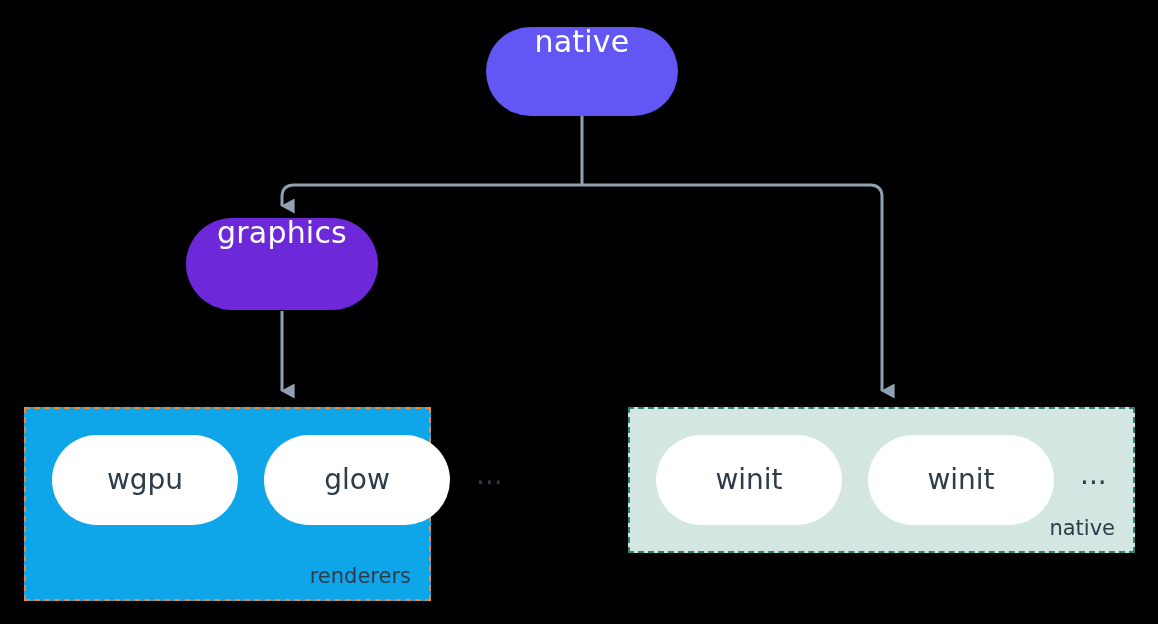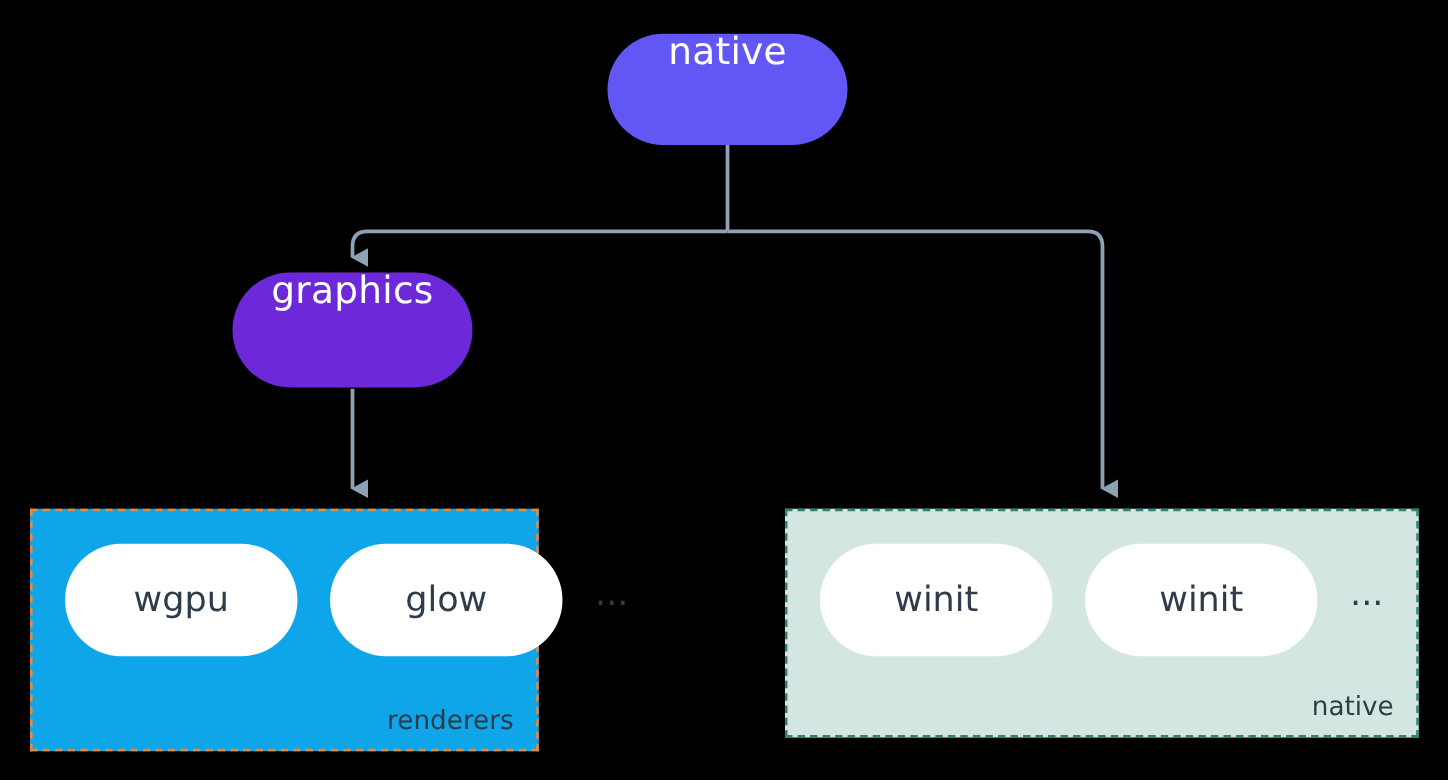--- a/index.html
+++ b/index.html
@@ -70,21 +70,21 @@
     top: 407px;
     width: 407px;
     height: 194px;
     background: #0ea5e9;
     border-color: #ed8936;
   }
   #group-shells {
     left: 628px;
     top: 407px;
     width: 507px;
-    height: 183px;
+    height: 146px;
     background: #d3e6e1;
     border-color: #2e8374;
   }
   .group-items {
     position: absolute;
     left: 26px;
     top: 26px;
     display: flex;
     align-items: center;
     gap: 26px;

